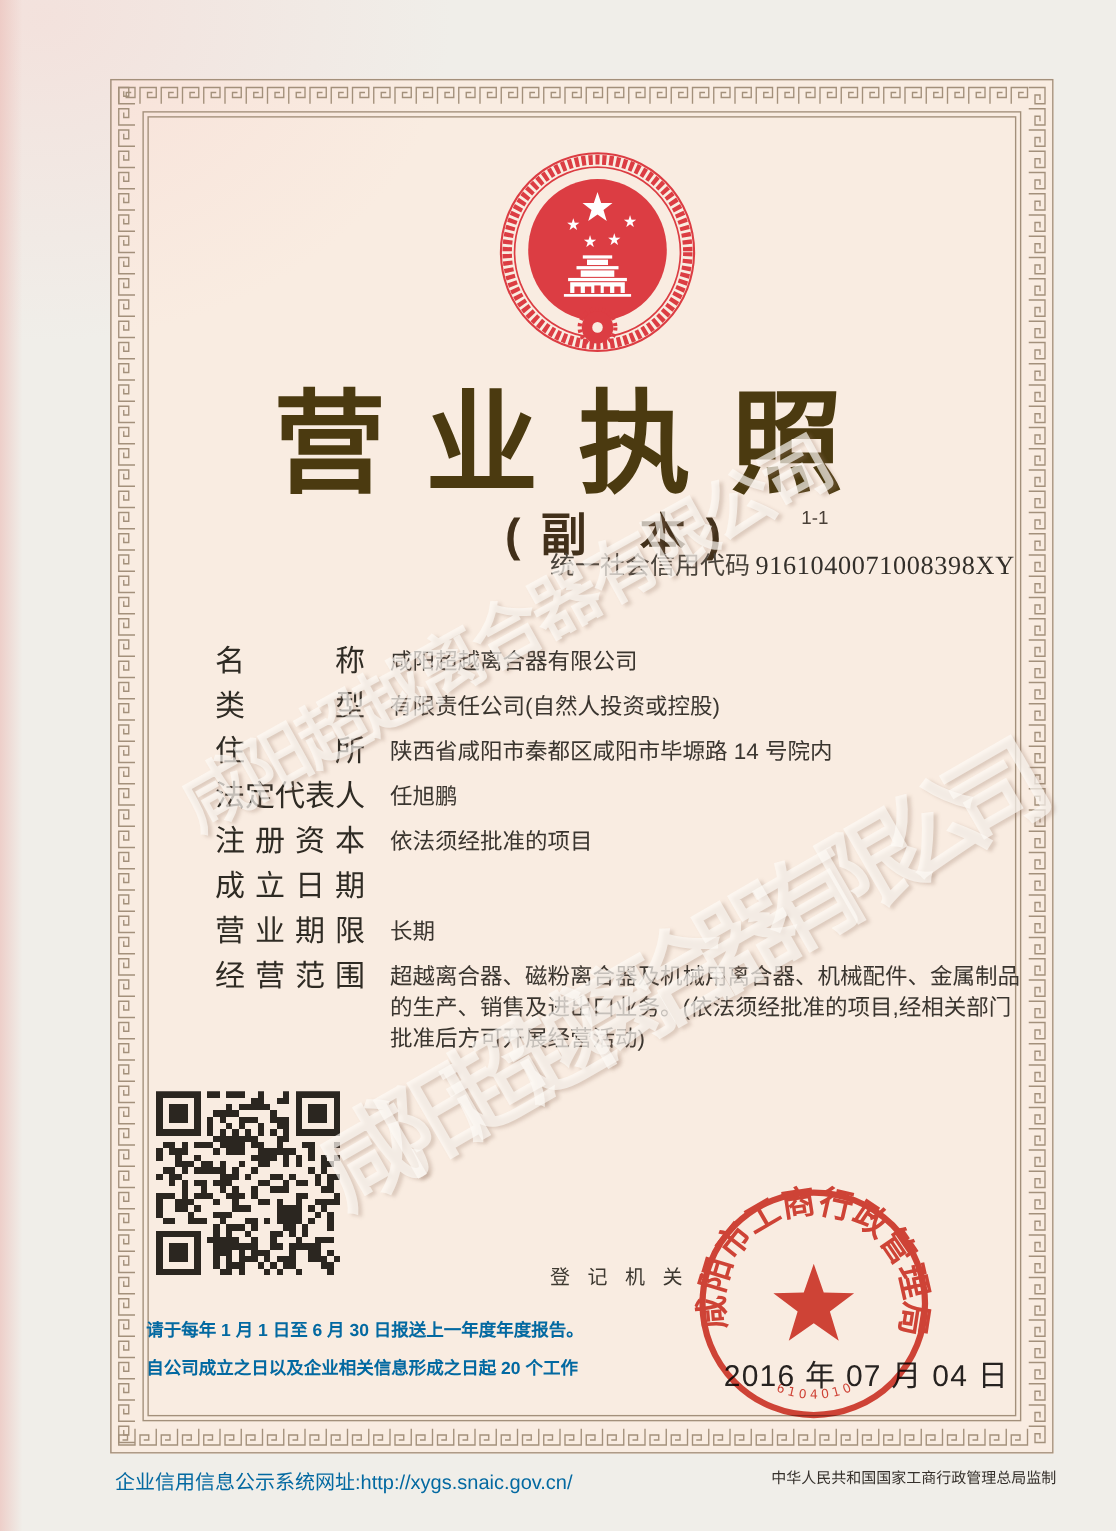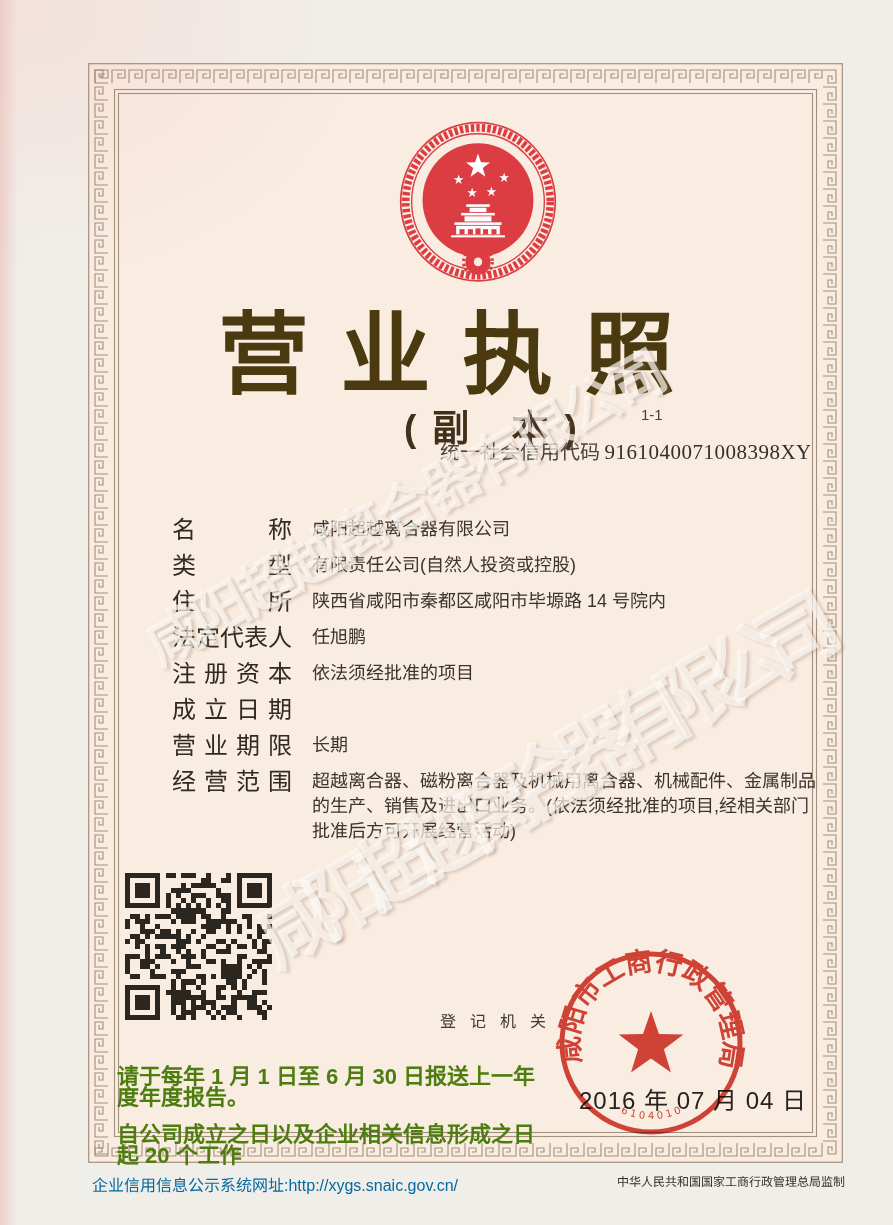--- a/index.html
+++ b/index.html
@@ -35,21 +35,21 @@
     font-size:24px;line-height:25px;color:#2f2b24;font-weight:500;margin-right:20px;}
   .f-value{width:512px;font-size:18px;line-height:25px;color:#3a352f;letter-spacing:0;}
   #qr{position:absolute;left:122px;top:873px;width:153px;height:147px;z-index:3;}
   .reg-label{position:absolute;left:440px;top:1008px;font-size:16px;letter-spacing:14px;
     color:#3e3931;white-space:nowrap;z-index:3;}
   #seal{position:absolute;left:551px;top:943px;width:200px;height:200px;z-index:6;
     mix-blend-mode:multiply;opacity:.9;}
   .issue-date{position:absolute;left:579px;top:1081px;font-size:24px;color:#262220;
     letter-spacing:1px;white-space:nowrap;z-index:5;}
   .notice{position:absolute;left:117px;top:1050px;width:420px;z-index:3;}
-  .notice p{margin:16px 0 9px 0;font-size:22px;line-height:21px;font-weight:700;color:#4d7c0f;}
+  .notice p{margin:4px 0 9px 0;font-size:14px;line-height:21px;font-weight:700;color:#0369a1;}
   .footer-left{position:absolute;left:92px;top:1172px;font-size:16px;color:#0369a1;z-index:3;}
   .footer-right{position:absolute;right:48px;top:1172px;font-size:12px;color:#35302b;z-index:3;}
   .watermark{position:absolute;font-weight:700;white-space:nowrap;pointer-events:none;z-index:50;
     color:rgba(253,250,246,.68);text-shadow:2px 3px 3px rgba(150,120,100,.28);
     font-family:"DejaVu Sans","Liberation Sans",sans-serif;}
   #wm1{left:150px;top:619px;font-size:56px;letter-spacing:-3px;line-height:62px;
     transform:rotate(-29deg);transform-origin:0 50%;}
   #wm2{left:262px;top:901px;font-size:80px;letter-spacing:-22px;line-height:88px;
     transform:rotate(-30deg);transform-origin:0 50%;}
 </style>

